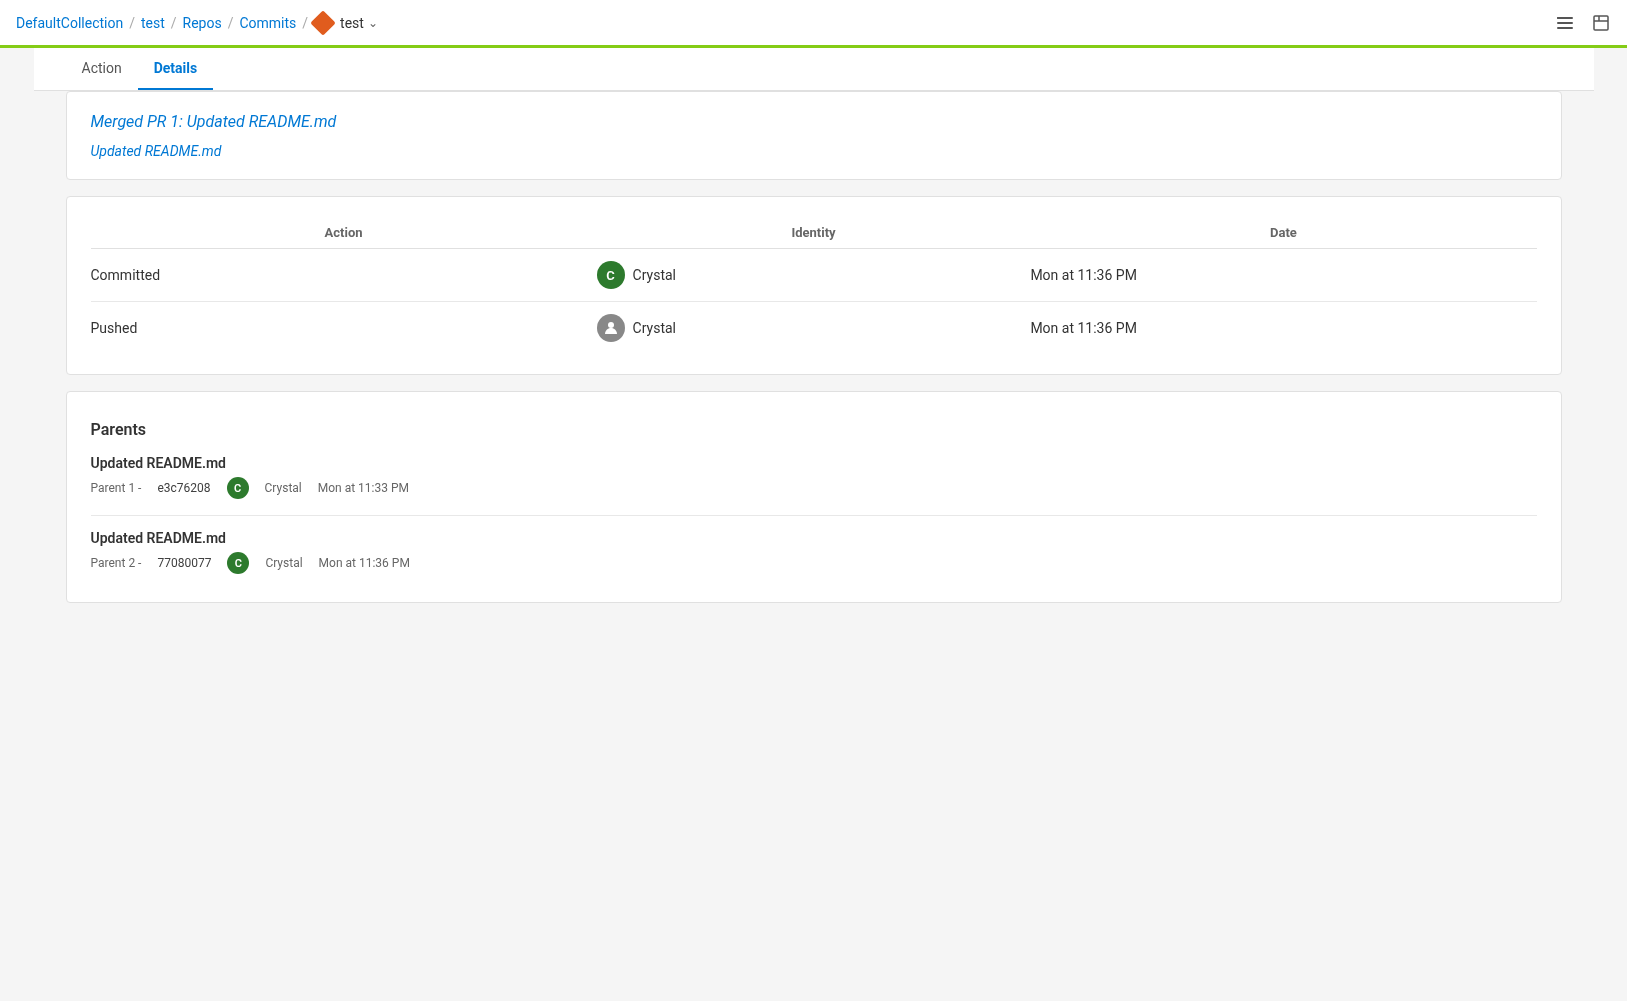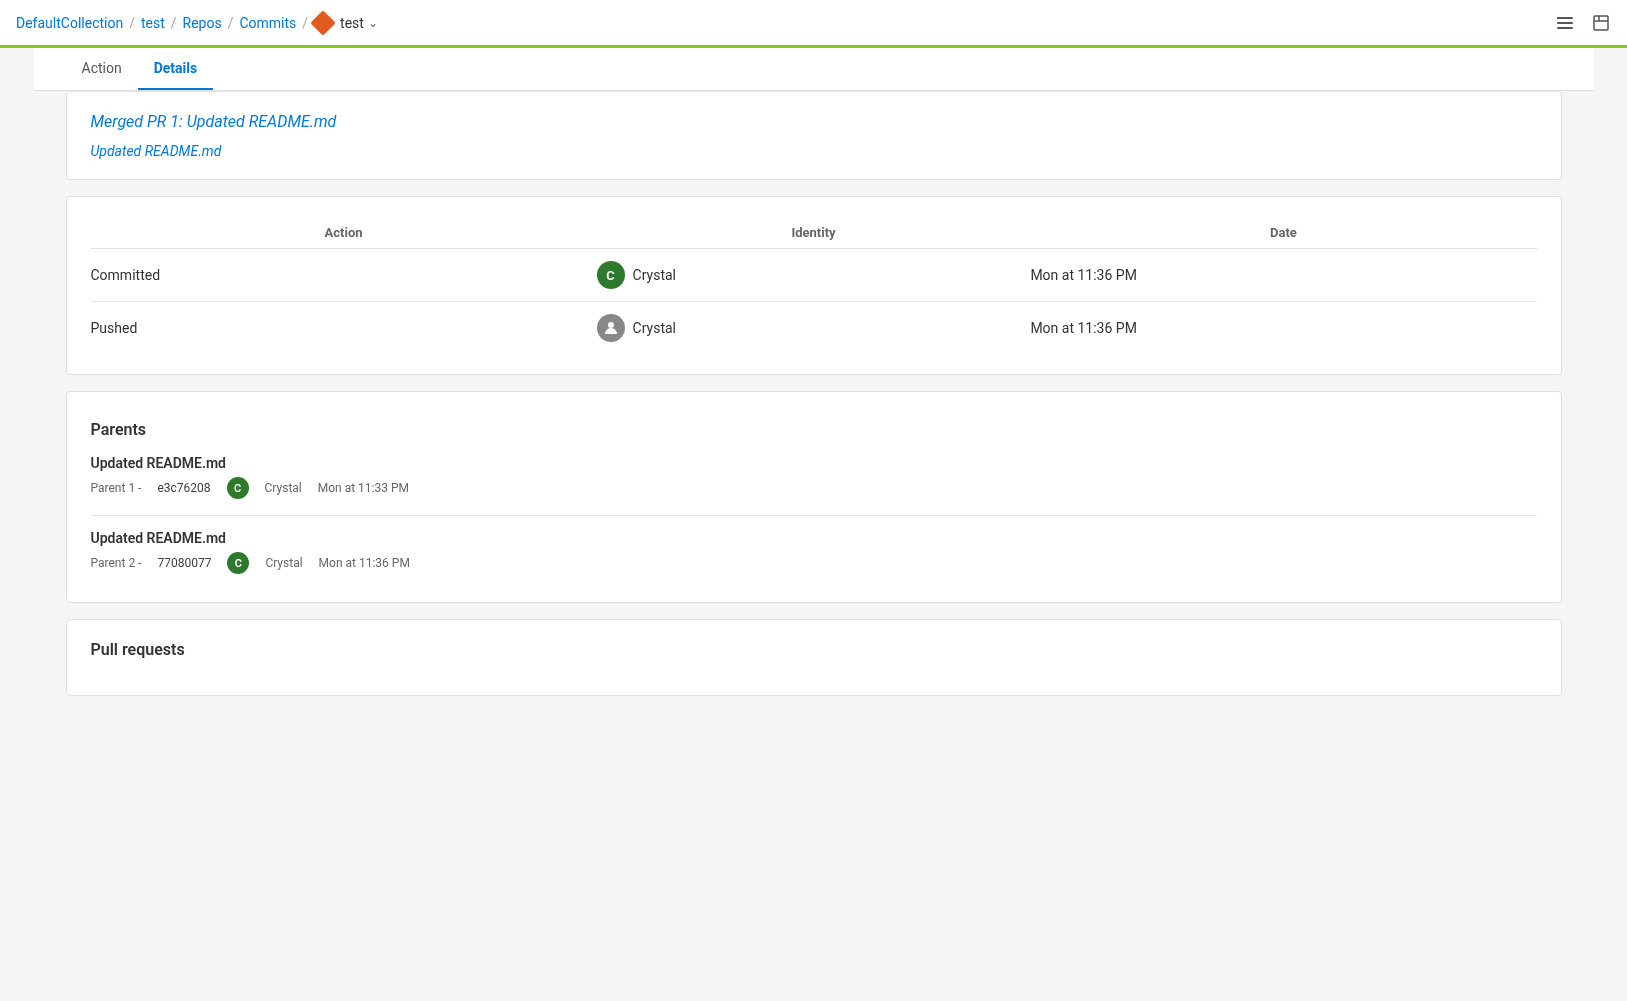--- a/index.html
+++ b/index.html
@@ -350,18 +350,15 @@
               <span>Parent  2  -  </span>
               <span class="hash">77080077</span>
               <div class="avatar-small">C</div>
               <span>Crystal</span>
               <span>Mon at 11:36 PM</span>
             </div>
           </div>
         </div>
     </div>
 
-    <div class="card pull-requests-card">
-      <div class="section-title">Pull requests</div>
-    </div>
 
   </div>
 </div>
 
 </body></html>

